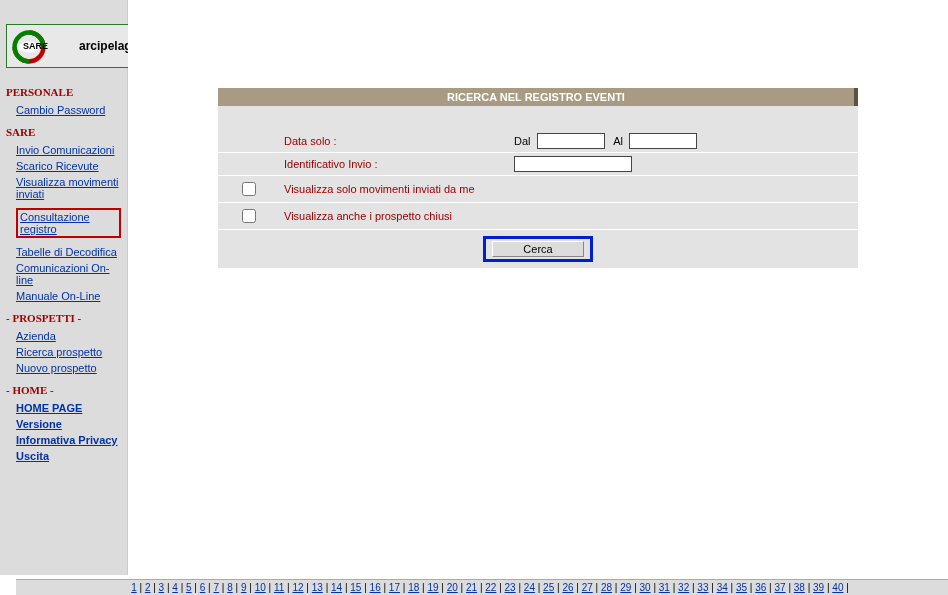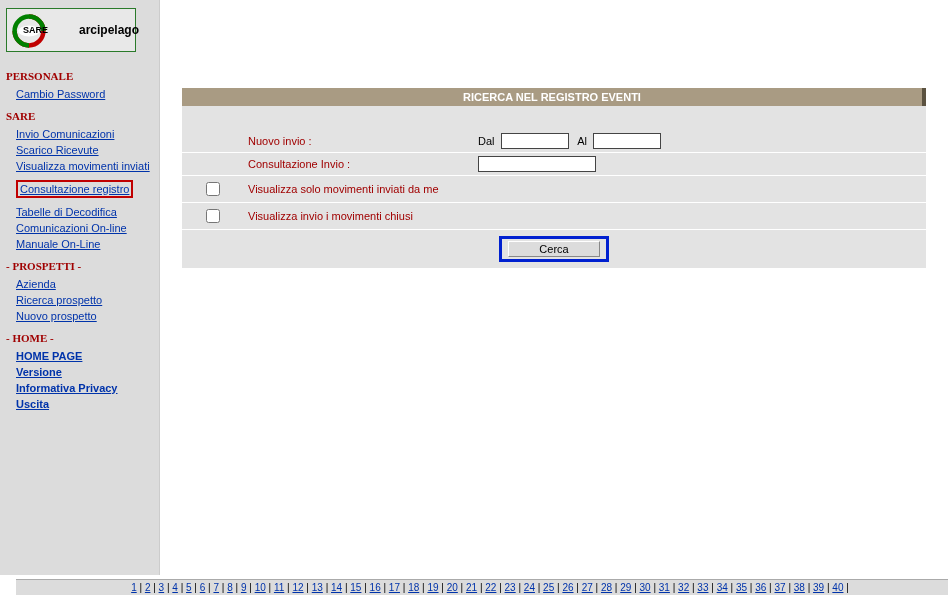--- a/index.html
+++ b/index.html
@@ -11,23 +11,23 @@
     background: #ffffff;
     width: 948px;
     height: 595px;
     overflow: hidden;
   }
   .layout {
     display: flex;
     height: 575px;
   }
   .sidebar {
-    width: 160px;
+    width: 128px;
     background: #dcdcdc;
-    padding: 8px 6px;
+    padding: 24px 6px;
     border-right: 1px solid #ccc;
   }
   .logo {
     width: 130px;
     height: 44px;
     border: 1px solid #2a7a2a;
     background: #e8e8e8;
     position: relative;
     margin-bottom: 18px;
     padding-left: 40px;
@@ -74,21 +74,21 @@
     padding: 1px 2px;
     display: inline-block;
   }
   .main {
     flex: 1;
     background: #ffffff;
     padding: 0 10px;
     position: relative;
   }
   .form-container {
-    width: 744px;
+    width: 640px;
     margin: 88px auto 0 auto;
   }
   .form-header {
     background: #a99b83;
     color: #ffffff;
     font-weight: bold;
     font-size: 11px;
     text-align: center;
     padding: 3px 0;
     border-right:4px solid #5b5240;
@@ -193,47 +193,47 @@
   </div>
 
   <div class="main">
     <div class="form-container">
       <div class="form-header">RICERCA NEL REGISTRO EVENTI</div>
       <div class="form-subheader"></div>
       <table class="form-table">
         <tbody>
             <tr>
           <td class="checkbox-cell"></td>
-          <td class="label-cell">Nuovo invio :</td>
+          <td class="label-cell">Data solo :</td>
           <td class="input-cell">
             <span class="date-label">Dal</span>
             <input type="text" class="small" value="" style="">
             &nbsp;
             <span class="date-label">Al</span>
             <input type="text" class="small" value="" style="">
           </td>
         </tr>
         <tr>
           <td class="checkbox-cell"></td>
-          <td class="label-cell">Consultazione Invio :</td>
+          <td class="label-cell">Identificativo Invio :</td>
           <td class="input-cell">
             <input type="text" class="medium" value="" style="">
           </td>
         </tr>
         <tr>
           <td class="checkbox-cell">
             <input type="checkbox" style="">
           </td>
           <td colspan="2">Visualizza solo movimenti inviati da me</td>
         </tr>
         <tr>
           <td class="checkbox-cell">
             <input type="checkbox" style="">
           </td>
-          <td colspan="2">Visualizza invio i movimenti chiusi</td>
+          <td colspan="2">Visualizza anche i prospetto chiusi</td>
         </tr>
         <tr class="search-row">
           <td colspan="3">
             <span class="search-button-wrap">
               <button class="search-button">Cerca</button>
             </span>
           </td>
         </tr>
       </tbody>
         </table>

